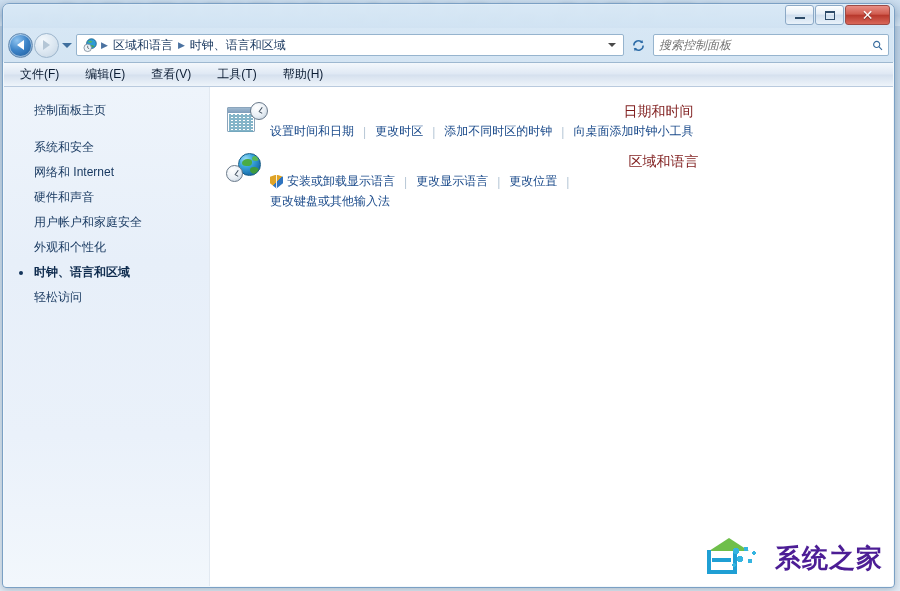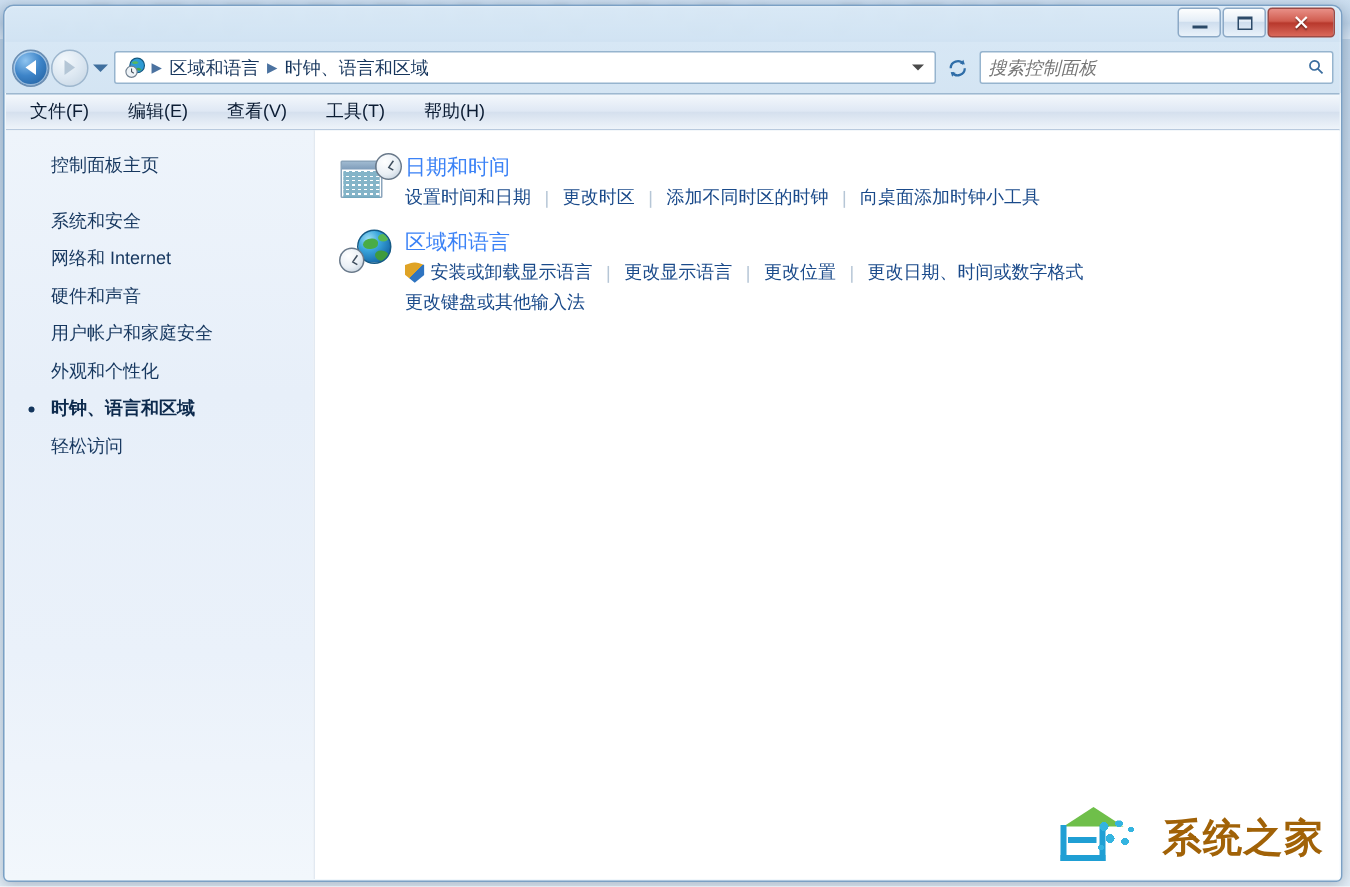--- a/index.html
+++ b/index.html
@@ -162,22 +162,22 @@
 
   #content {
     flex: 1; background: #fff; position: relative; padding: 14px 0 0 14px;
   }
 
   
   .category { display: flex; margin-bottom: 8px; }
   .cat-icon { width: 46px; flex: 0 0 46px; position: relative; height: 42px; }
   .cat-text { padding-top: 1px; }
   .cat-title {
-    font-size: 14px; color: #3b82f6; line-height: 18px;
-    margin-bottom: 2px; white-space: nowrap;
+    font-size: 14px; color: #7f1d1d; line-height: 18px;
+    margin-bottom: 2px; white-space: nowrap; text-align: right;
   }
   .cat-links { display: flex; flex-wrap: wrap; align-items: center; max-width: 640px; }
   .cat-link {
     font-size: 12px; color: #1a4a8a; line-height: 17px; white-space: nowrap;
     padding: 1px 0;
   }
   .link-sep { color: #b6c6d6; padding: 0 9px; font-size: 12px; }
   .linkrow { width: 100%; display: flex; align-items: center; flex-wrap: nowrap; text-align: center; }
   .linkrow.second { margin-top: 1px; }
 
@@ -273,21 +273,21 @@
     position: absolute; left: 27px; top: 9px; width: 30px; height: 22px;
     background:
       radial-gradient(circle at 6px 4px, #34b4e0 0 3px, transparent 3px),
       radial-gradient(circle at 16px 2px, #34b4e0 0 2.5px, transparent 2.5px),
       radial-gradient(circle at 24px 6px, #34b4e0 0 2px, transparent 2px),
       radial-gradient(circle at 10px 12px, #34b4e0 0 3px, transparent 3px),
       radial-gradient(circle at 20px 14px, #34b4e0 0 2.5px, transparent 2.5px),
       radial-gradient(circle at 4px 18px, #34b4e0 0 2px, transparent 2px);
   }
   #wm-text {
-    font-size: 26px; font-weight: bold; color: #a16207;
+    font-size: 26px; font-weight: bold; color: #4c1d95;
     font-family: Liberation Serif, serif;
     letter-spacing: 1px;
   }
 </style>
 </head>
 <body>
 
 <div id="desktop-backdrop">
   <div class="smudge" style="left:60px;  top:4px;  width:14px; height:7px;"></div>
   <div class="smudge" style="left:84px;  top:5px;  width:9px;  height:7px;"></div>
@@ -453,21 +453,20 @@
               <span class="shield">
                 <span class="sh-body"></span>
                   <span class="sh-q"></span>
               </span>
               <span class="cat-link">安装或卸载显示语言</span>
               <span class="link-sep">|</span>
               <span class="cat-link">更改显示语言</span>
               <span class="link-sep">|</span>
               <span class="cat-link">更改位置</span>
               <span class="link-sep">|</span>
-              <span class="cat-link">更改日期、时间或数字格式</span>
             </div>
             <div class="linkrow second">
               <span class="cat-link">更改键盘或其他输入法</span>
             </div>
           </div>
         </div>
       </div>
 
       <div id="watermark">
         <div id="wm-logo">

